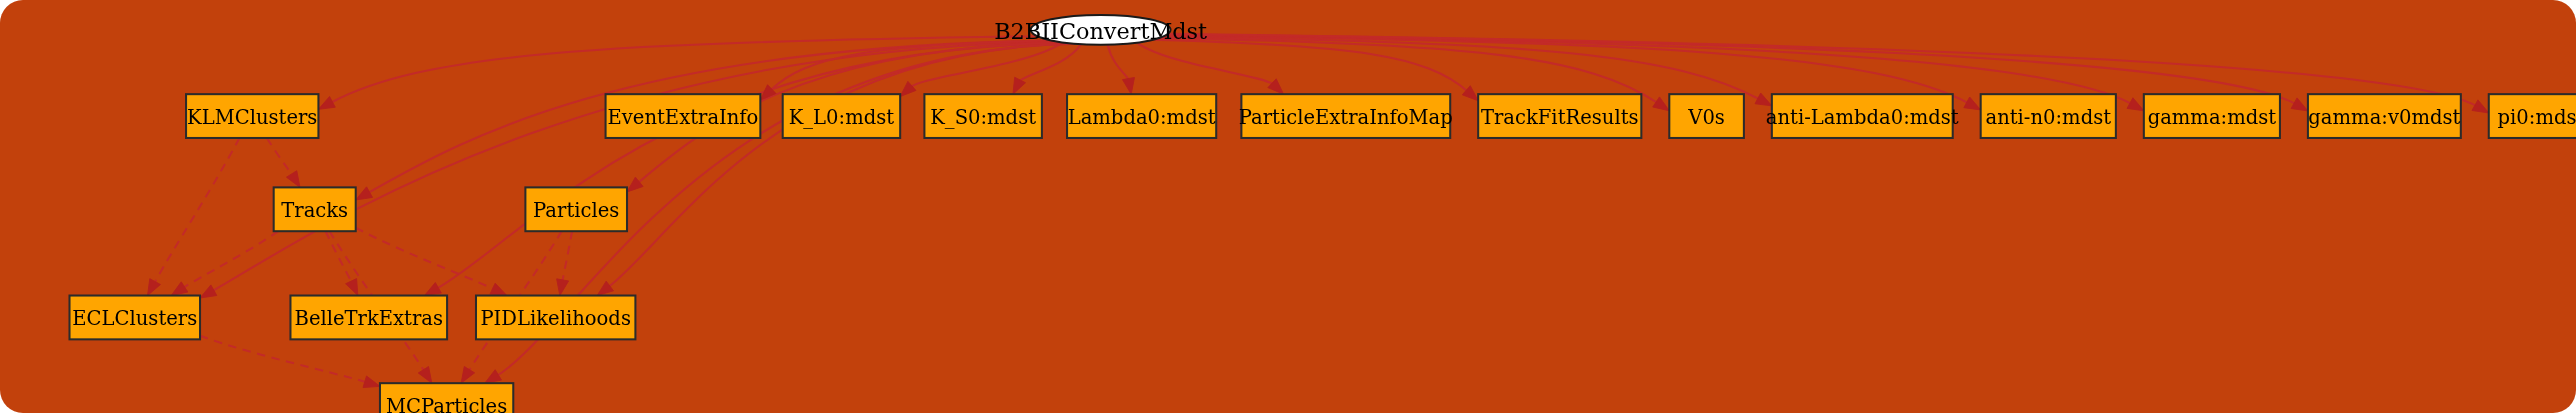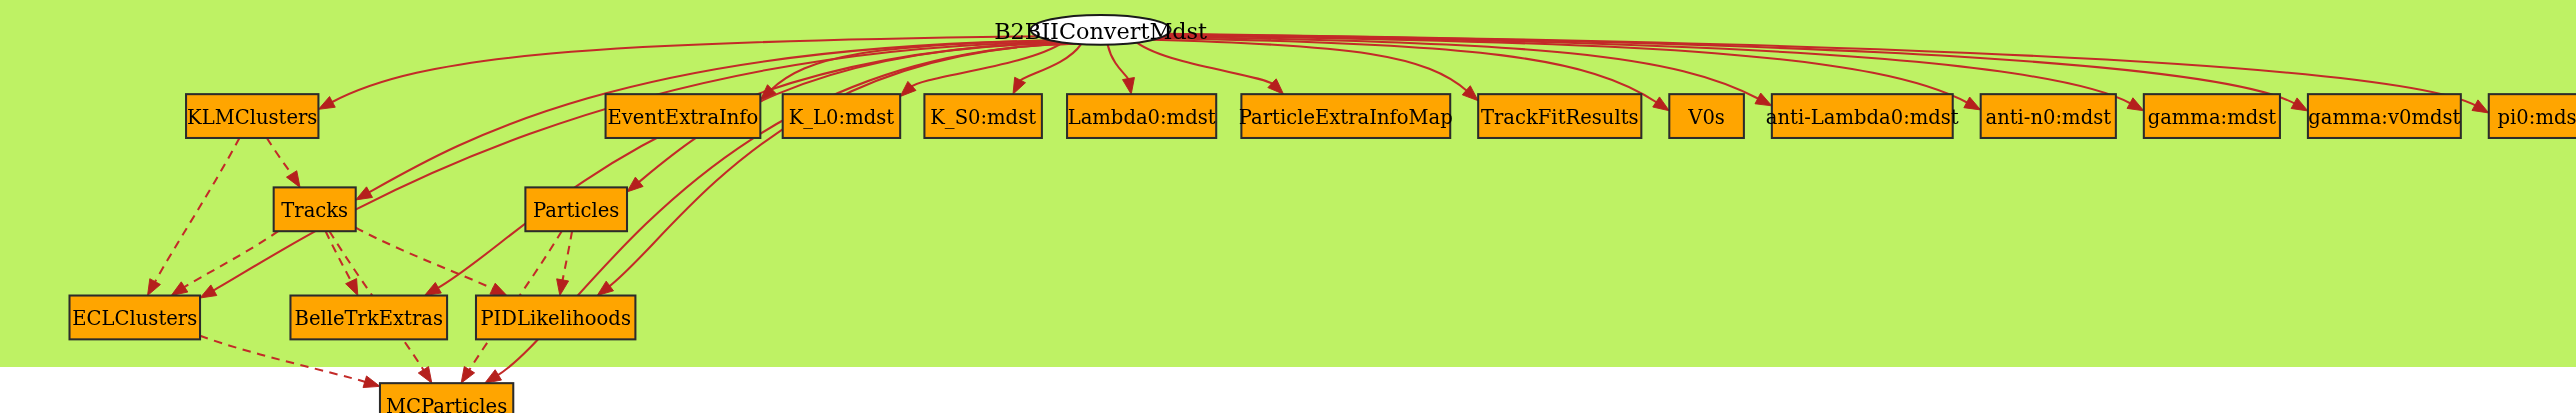--- a/index.html
+++ b/index.html
@@ -9,22 +9,23 @@
   }
   body {
     width: 2576px;
     height: 413px;
     overflow: hidden;
     font-family: "DejaVu Serif", "Liberation Serif", serif;
   }
   #graph-root {
     position: relative;
     width: 2576px;
-    height: 367px;
-    background: #bef264;
+    height: 413px;
+    background: #c2410c;
+    border-radius: 23px;
   }
   svg#graph-canvas {
     position: absolute;
     top: 0;
     left: 0;
     width: 2576px;
     height: 413px;
     display: block;
   }
   .node-box {

